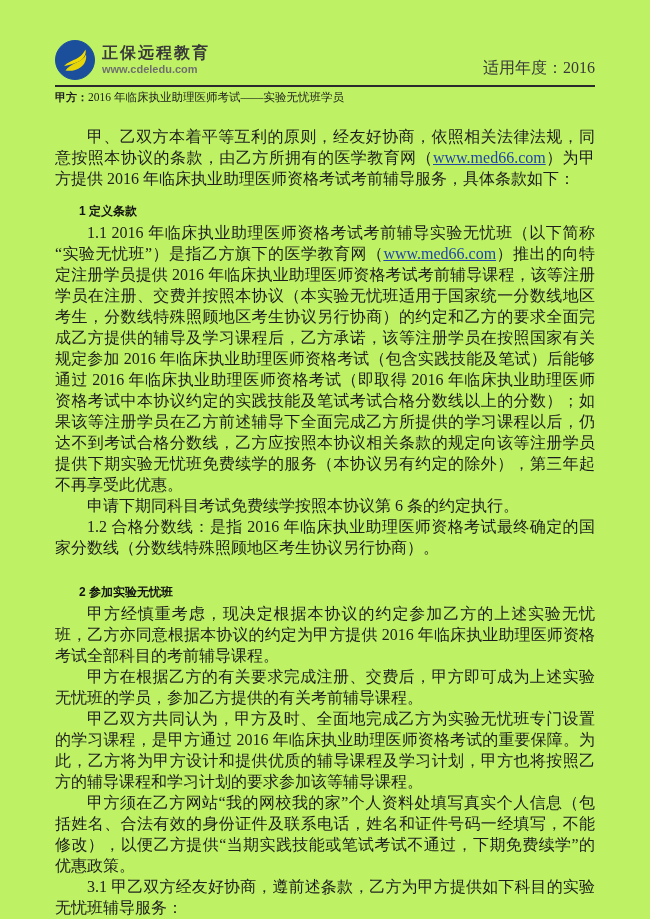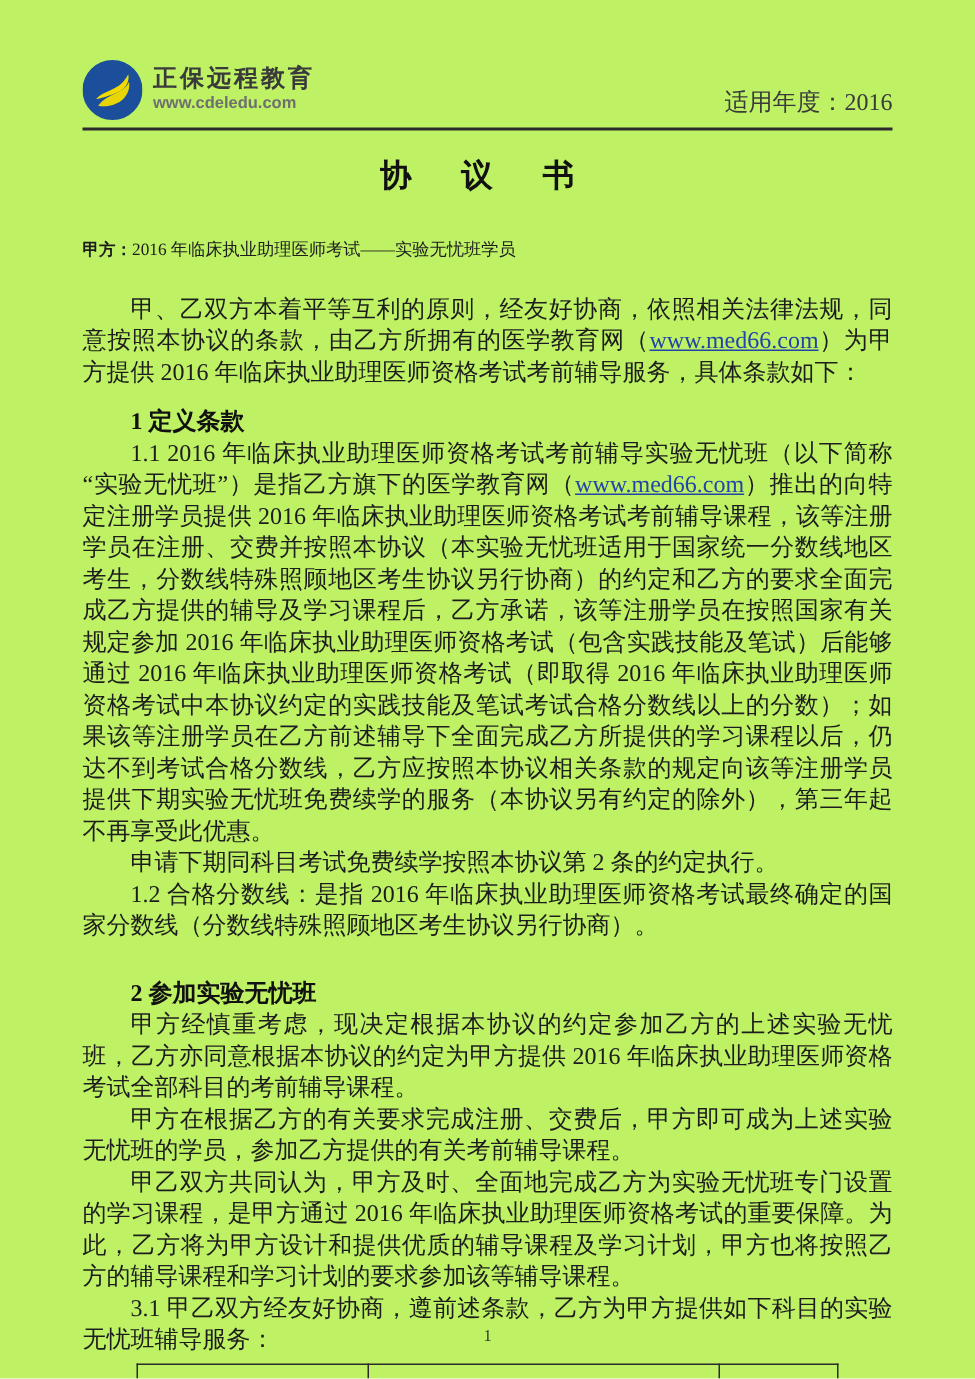--- a/index.html
+++ b/index.html
@@ -47,22 +47,22 @@
   
   .party-line { font-size: 11.5px; line-height: 21px; margin-bottom: 14px; }
   .party-label { font-weight: bold; font-family: "Liberation Sans", "DejaVu Sans", sans-serif; font-size: 11px; }
   .p {
     font-size: 16px;
     line-height: 21px;
     text-indent: 2em;
     text-align: justify;
   }
   .sec-heading {
-    font-family: Liberation Serif, serif;
-    font-size: 16px;
+    font-family: Liberation Sans, sans-serif;
+    font-size: 12px;
     font-weight: bold;
     line-height: 21px;
     text-indent: 2em;
     color: #111;
   }
   .mt-intro { margin-top: 18px; }
   .mt-sec   { margin-top: 12px; }
   .mt-sec-big { margin-top: 24px; }
   a.doc-link { color: #2145a8; text-decoration: underline; cursor: pointer; }
   
@@ -109,37 +109,37 @@
         <circle cx="20" cy="20" r="19.5" fill="none" stroke="#1b4f9c" stroke-width="1"></circle>
       </svg>
       <div class="brand-text">
         <span class="brand-name">正保远程教育</span>
         <span class="brand-url">www.cdeledu.com</span>
       </div>
     </div>
     <div class="year-label">适用年度：2016</div>
   </div>
 
-  <h1 class="doc-title">协 议 书</h1>
 
   <div class="party-line">
     <span class="party-label">甲方：</span><span>2016 年临床执业助理医师考试——实验无忧班学员</span>
   </div>
 
   <p class="p mt-intro"><span>甲、乙双方本着平等互利的原则，经友好协商，依照相关法律法规，同意按照本协议的条款，由乙方所拥有的医学教育网（</span><a class="doc-link">www.med66.com</a><span>）为甲方提供 2016 年临床执业助理医师资格考试考前辅导服务，具体条款如下：</span></p>
 
   <div class="sec-heading mt-sec">1 定义条款</div>
   <p class="p"><span>1.1 2016 年临床执业助理医师资格考试考前辅导实验无忧班（以下简称“实验无忧班”）是指乙方旗下的医学教育网（</span><a class="doc-link">www.med66.com</a><span>）推出的向特定注册学员提供 2016 年临床执业助理医师资格考试考前辅导课程，该等注册学员在注册、交费并按照本协议（本实验无忧班适用于国家统一分数线地区考生，分数线特殊照顾地区考生协议另行协商）的约定和乙方的要求全面完成乙方提供的辅导及学习课程后，乙方承诺，该等注册学员在按照国家有关规定参加 2016 年临床执业助理医师资格考试（包含实践技能及笔试）后能够通过 2016 年临床执业助理医师资格考试（即取得 2016 年临床执业助理医师资格考试中本协议约定的实践技能及笔试考试合格分数线以上的分数）；如果该等注册学员在乙方前述辅导下全面完成乙方所提供的学习课程以后，仍达不到考试合格分数线，乙方应按照本协议相关条款的规定向该等注册学员提供下期实验无忧班免费续学的服务（本协议另有约定的除外），第三年起不再享受此优惠。</span></p>
-  <p class="p">申请下期同科目考试免费续学按照本协议第 2 条的约定执行。</p>
+  <p class="p">申请下期同科目考试免费续学按照本协议第 6 条的约定执行。</p>
   <p class="p">1.2 合格分数线：是指 2016 年临床执业助理医师资格考试最终确定的国家分数线（分数线特殊照顾地区考生协议另行协商）。</p>
 
   <div class="sec-heading mt-sec-big">2  参加实验无忧班</div>
   <p class="p">甲方经慎重考虑，现决定根据本协议的约定参加乙方的上述实验无忧班，乙方亦同意根据本协议的约定为甲方提供 2016 年临床执业助理医师资格考试全部科目的考前辅导课程。</p>
   <p class="p">甲方在根据乙方的有关要求完成注册、交费后，甲方即可成为上述实验无忧班的学员，参加乙方提供的有关考前辅导课程。</p>
   <p class="p">甲乙双方共同认为，甲方及时、全面地完成乙方为实验无忧班专门设置的学习课程，是甲方通过 2016 年临床执业助理医师资格考试的重要保障。为此，乙方将为甲方设计和提供优质的辅导课程及学习计划，甲方也将按照乙方的辅导课程和学习计划的要求参加该等辅导课程。</p>
+  <p class="p">甲方须在乙方网站“我的网校我的家”个人资料处填写真实个人信息（包括姓名、合法有效的身份证件及联系电话，姓名和证件号码一经填写，不能修改），以便乙方提供“当期实践技能或笔试考试不通过，下期免费续学”的优惠政策。</p>
 
   <p class="p">3.1 甲乙双方经友好协商，遵前述条款，乙方为甲方提供如下科目的实验无忧班辅导服务：</p>
 
   <table class="fee-table">
     <thead>
       <tr>
         <th class="col-1">课程名称</th>
         <th class="col-2">班　次</th>
         <th class="col-3">课程定价</th>
       </tr>

